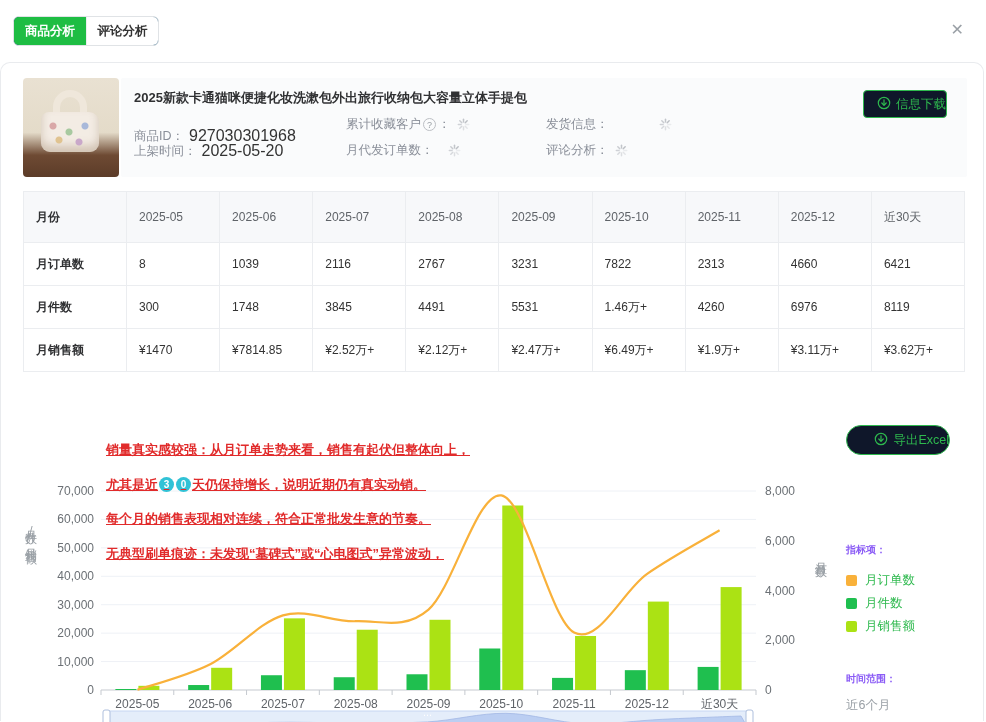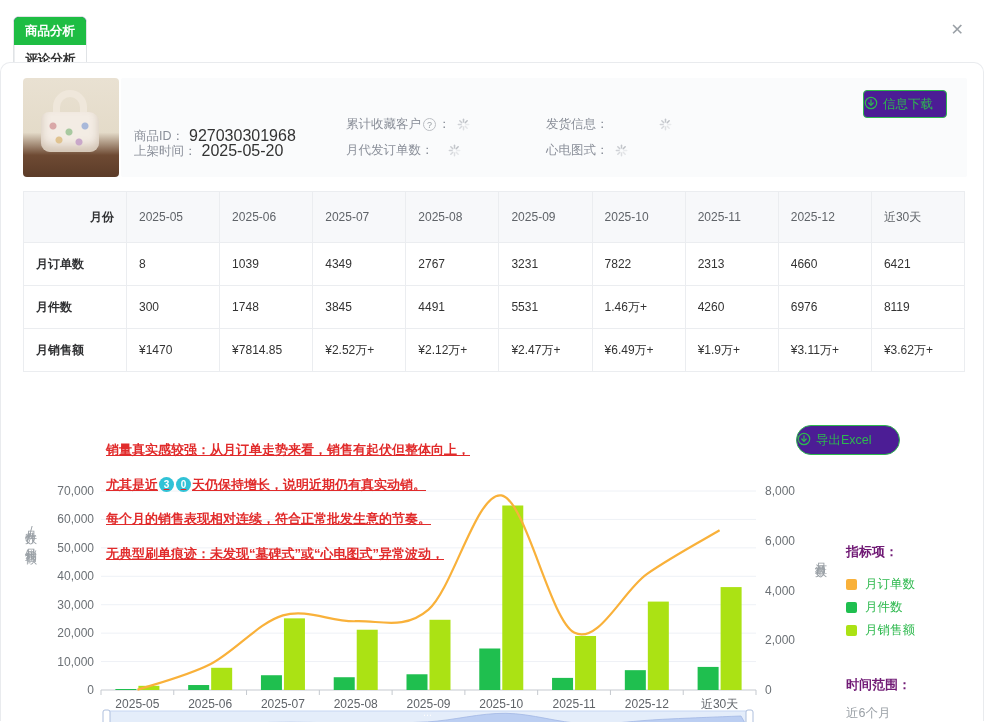--- a/index.html
+++ b/index.html
@@ -1,21 +1,21 @@
 <!DOCTYPE html>
 <html><head>
 <meta charset="utf-8">
 <style>
   * { margin:0; padding:0; box-sizing:border-box; }
   html,body { background:#fff; }
   body { font-family:"Liberation Sans","DejaVu Sans",sans-serif; }
   .page { position:relative; width:986px; height:722px; background:#fff; overflow:hidden; }
 
   
-  .tabs { position:absolute; left:13px; top:16px; display:flex; border:1px solid #e0e3e6; border-radius:6px; overflow:hidden; background:#0c4a6e;flex-direction:column; }
+  .tabs { position:absolute; left:13px; top:16px; display:flex; border:1px solid #e0e3e6; border-radius:6px; overflow:hidden; background:#0c4a6e; }
   .tab { width:72px; height:28px; display:flex; align-items:center; justify-content:center; font-size:12.5px; font-weight:bold; color:#333; cursor:pointer; background:#fff; }
   .tab.active { background:#1ebd43; color:#fff; }
   .tab + .tab { border-left:1px solid #eceef0; }
 
   .close-btn { position:absolute; right:22px; top:22px; font-size:16px; color:#9aa0a6; cursor:pointer; line-height:1; }
 
   
   .card { position:absolute; left:0; top:62px; width:984px; height:659px; border:1px solid #e9ebee; border-bottom:none; border-radius:10px 10px 0 0; background:#fff; }
 
   
@@ -25,47 +25,47 @@
     background-image:radial-gradient(circle at 8px 8px,#d9a8a8 3px,transparent 4px),radial-gradient(circle at 24px 14px,#a8c9a0 3px,transparent 4px),radial-gradient(circle at 40px 8px,#a8b8d9 3px,transparent 4px),radial-gradient(circle at 14px 22px,#e0c390 3px,transparent 4px),radial-gradient(circle at 34px 24px,#c9a8c9 3px,transparent 4px); }
   .bag-handle { position:absolute; left:30px; top:12px; width:34px; height:30px; border:7px solid #efe7db; border-bottom:none; border-radius:18px 18px 0 0; }
 
   .product-info { position:absolute; left:120px; top:15px; width:846px; height:99px; background:#fafbfc; border-radius:2px; }
   .product-title { position:absolute; left:133px; top:26px; font-size:13px; font-weight:bold; color:#303133; }
   .field { position:absolute; font-size:12.5px; color:#8a8f99; display:flex; align-items:center; white-space:nowrap; }
   .field .value { color:#333; margin-left:5px; font-size:16px; }
   .help-icon { display:inline-flex; align-items:center; justify-content:center; width:13px; height:13px; border:1px solid #bcbfc4; border-radius:50%; font-size:9px; color:#9aa0a6; margin:0 2px; }
   .spinner { display:inline-block; width:13px; height:13px; margin-left:6px; }
 
-  .btn-green { position:absolute; display:flex; align-items:center; justify-content:flex-start; gap:5px; border:1px solid #2eb94e; color:#2eb94e; background:#4c1d95; border-radius:4px; font-size:12.5px; cursor:pointer; }
+  .btn-green { position:absolute; display:flex; align-items:center; justify-content:flex-end; gap:5px; border:1px solid #2eb94e; color:#2eb94e; background:#0f172a; border-radius:4px; font-size:12.5px; cursor:pointer; }
   .dl-btn { left:862px; top:27px; width:84px; height:28px; }
-  .export-btn { left:795px; top:362px; width:104px; height:30px;border-radius:15px; }
+  .export-btn { left:845px; top:362px; width:104px; height:30px;border-radius:15px; }
 
   
   .data-table { position:absolute; left:22px; top:128px; width:942px; border-collapse:collapse; table-layout:fixed; font-size:12px; }
   .data-table th, .data-table td { border:1px solid #ebedf0; text-align:left; padding:0 12px; }
   .data-table th { background:#f7f8fa; height:51px; font-weight:normal; color:#5f6368; }
-  .data-table th.corner { font-weight:bold; color:#303133;text-align:right; }
+  .data-table th.corner { font-weight:bold; color:#303133; }
   .data-table td { height:43px; color:#333; background:#fff; }
   .data-table td.row-label { font-weight:bold; color:#303133; }
 
   
   .chart-wrap { position:absolute; left:0; top:380px; width:986px; height:330px; }
   .annotations { position:absolute; left:105px; top:-2px; width:580px; z-index:5; }
   .anno-line { height:34.5px; font-size:13px; font-weight:bold; color:#e12b2b; white-space:nowrap; display:flex; align-items:flex-start;text-decoration:underline; }
   .digit-badge { display:inline-flex; align-items:center; justify-content:center; width:15px; height:15px; border-radius:50%; background:#31c2d6; color:#fff; font-size:10px; font-weight:bold; margin:1px 1px 0 1px; }
 
   .y-title { position:absolute; writing-mode:vertical-rl; text-orientation:upright; color:#9aa0a6; font-size:12px; letter-spacing:1px; line-height:1; }
   .y-title-left { left:24px; top:78px; }
   .y-title-right { left:814px; top:110px; }
 
   svg.chart { position:absolute; left:0; top:0; overflow:visible; }
 
   
   .side-panel { position:absolute; left:845px; top:100px; width:130px; font-size:12.5px; }
-  .panel-title { font-weight:bold; color:#701a75; font-size:13px; }
+  .panel-title { font-weight:bold; color:#8b5cf6; font-size:10px; }
   .legend-list { margin-top:12px; }
   .legend-item { display:flex; align-items:center; gap:8px; height:23px; color:#2eb94e; cursor:pointer; }
   .legend-swatch { width:11px; height:11px; border-radius:2px; flex:none; }
   .time-title { margin-top:34px; }
   .range-item { margin-top:11px; color:#9aa0a6; cursor:pointer; }
 </style>
 </head>
 <body>
 
 <div class="page">
@@ -77,20 +77,21 @@
   <div class="close-btn">✕</div>
 
   <div class="card">
 
     <div class="product-img">
       <div class="bag-handle"></div>
       <div class="bag"></div>
       <div class="bag-dots"></div>
     </div>
     <div class="product-info"></div>
+    <div class="product-title">2025新款卡通猫咪便捷化妆洗漱包外出旅行收纳包大容量立体手提包</div>
 
     <div class="field" style="left:133px; top:64px;">
       <span>商品ID：</span>
       <span class="value">927030301968</span>
     </div>
     <div class="field" style="left:345px; top:53px;">
       <span>累计收藏客户</span>
       <span class="help-icon">?</span>
       <span>：</span>
       <span class="spinner"><svg width="13" height="13" viewBox="0 0 14 14">
@@ -128,21 +129,21 @@
             <line x1="8.838477631085023" y1="8.838477631085023" x2="10.959797974644665" y2="10.959797974644665" stroke="#b9bcc2" stroke-width="1.6" stroke-linecap="round" opacity="0.35"></line>
             <line x1="7" y1="9.6" x2="7" y2="12.6" stroke="#b9bcc2" stroke-width="1.6" stroke-linecap="round" opacity="0.45"></line>
             <line x1="5.1615223689149765" y1="8.838477631085023" x2="3.0402020253553346" y2="10.959797974644665" stroke="#b9bcc2" stroke-width="1.6" stroke-linecap="round" opacity="0.55"></line>
             <line x1="4.4" y1="7" x2="1.4000000000000004" y2="7.000000000000001" stroke="#b9bcc2" stroke-width="1.6" stroke-linecap="round" opacity="0.65"></line>
             <line x1="5.1615223689149765" y1="5.1615223689149765" x2="3.0402020253553332" y2="3.0402020253553346" stroke="#b9bcc2" stroke-width="1.6" stroke-linecap="round" opacity="0.75"></line>
             <line x1="6.999999999999999" y1="4.4" x2="6.999999999999999" y2="1.4000000000000004" stroke="#b9bcc2" stroke-width="1.6" stroke-linecap="round" opacity="0.85"></line>
             <line x1="8.838477631085023" y1="5.1615223689149765" x2="10.959797974644665" y2="3.0402020253553332" stroke="#b9bcc2" stroke-width="1.6" stroke-linecap="round" opacity="0.95"></line>
           </svg></span>
     </div>
     <div class="field" style="left:545px; top:79px;">
-      <span>心电图式：</span>
+      <span>评论分析：</span>
       <span class="spinner"><svg width="13" height="13" viewBox="0 0 14 14">
             <line x1="9.6" y1="7" x2="12.6" y2="7" stroke="#b9bcc2" stroke-width="1.6" stroke-linecap="round" opacity="0.25"></line>
             <line x1="8.838477631085023" y1="8.838477631085023" x2="10.959797974644665" y2="10.959797974644665" stroke="#b9bcc2" stroke-width="1.6" stroke-linecap="round" opacity="0.35"></line>
             <line x1="7" y1="9.6" x2="7" y2="12.6" stroke="#b9bcc2" stroke-width="1.6" stroke-linecap="round" opacity="0.45"></line>
             <line x1="5.1615223689149765" y1="8.838477631085023" x2="3.0402020253553346" y2="10.959797974644665" stroke="#b9bcc2" stroke-width="1.6" stroke-linecap="round" opacity="0.55"></line>
             <line x1="4.4" y1="7" x2="1.4000000000000004" y2="7.000000000000001" stroke="#b9bcc2" stroke-width="1.6" stroke-linecap="round" opacity="0.65"></line>
             <line x1="5.1615223689149765" y1="5.1615223689149765" x2="3.0402020253553332" y2="3.0402020253553346" stroke="#b9bcc2" stroke-width="1.6" stroke-linecap="round" opacity="0.75"></line>
             <line x1="6.999999999999999" y1="4.4" x2="6.999999999999999" y2="1.4000000000000004" stroke="#b9bcc2" stroke-width="1.6" stroke-linecap="round" opacity="0.85"></line>
             <line x1="8.838477631085023" y1="5.1615223689149765" x2="10.959797974644665" y2="3.0402020253553332" stroke="#b9bcc2" stroke-width="1.6" stroke-linecap="round" opacity="0.95"></line>
           </svg></span>
@@ -170,21 +171,21 @@
             <th>2025-11</th>
             <th>2025-12</th>
             <th>近30天</th>
           </tr>
         </thead>
       <tbody id="table-body">
           <tr>
             <td class="row-label">月订单数</td>
             <td>8</td>
             <td>1039</td>
-            <td>4349</td>
+            <td>2116</td>
             <td>2767</td>
             <td>3231</td>
             <td>7822</td>
             <td>2313</td>
             <td>4660</td>
             <td>6421</td>
           </tr>
           <tr>
             <td class="row-label">月件数</td>
             <td>300</td>

